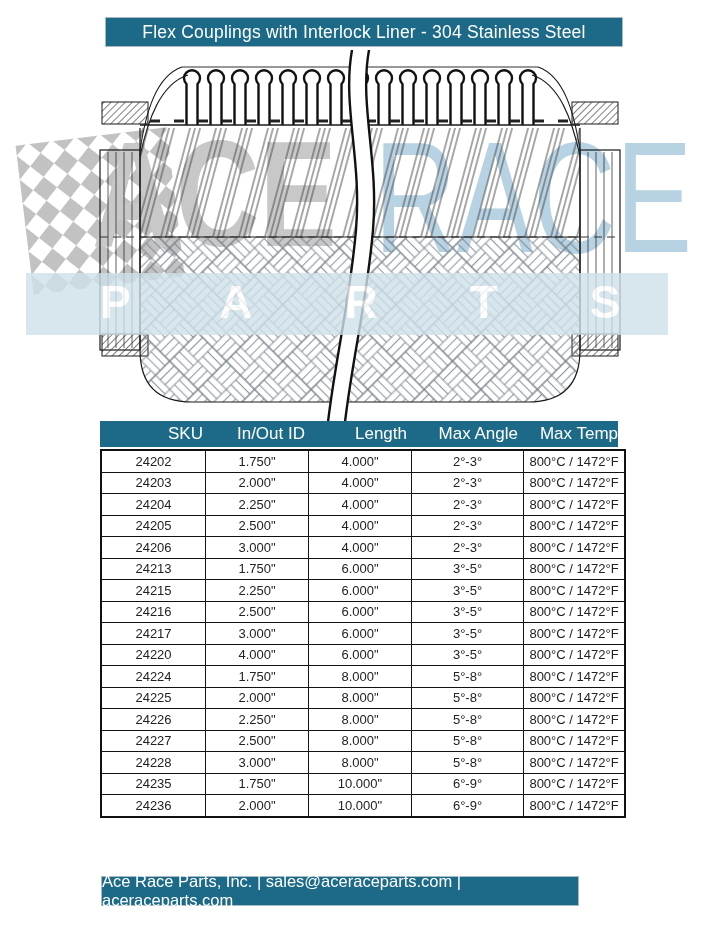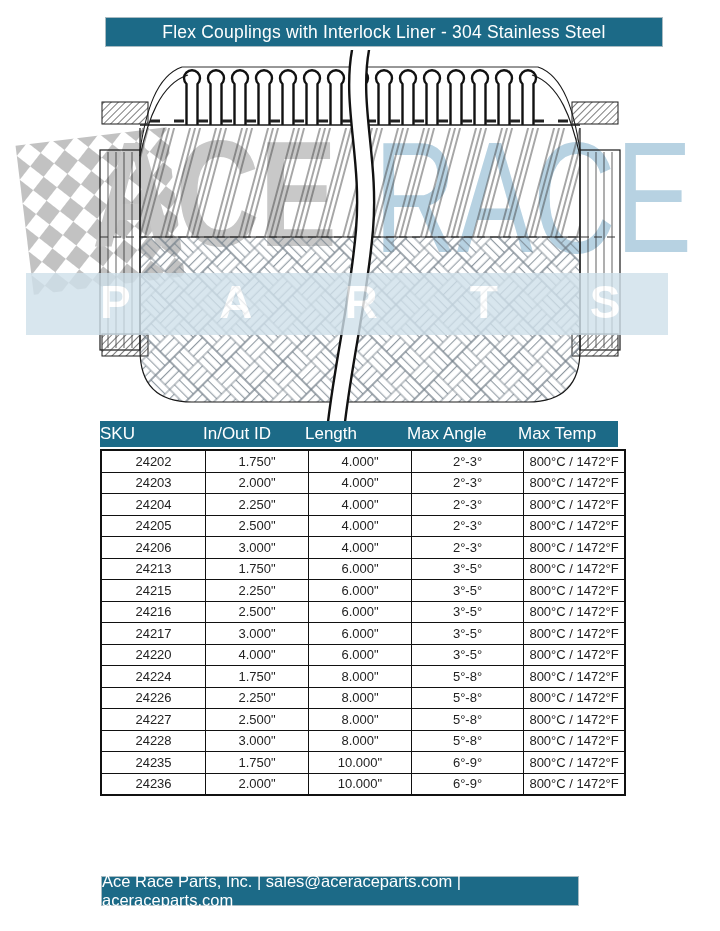--- a/index.html
+++ b/index.html
@@ -8,33 +8,33 @@
     --wm-gray:#c8c8c8;
     --wm-blue:#b7d2e2;
     --band-blue:#cfe0ea;
   }
   html,body{margin:0;padding:0;background:#ffffff;}
   .page{
     position:relative;width:720px;height:931px;background:#ffffff;
     font-family:"Liberation Sans", sans-serif;overflow:hidden;
   }
   .title-bar{
-    position:absolute;left:106px;top:18px;width:556px;height:28px;
+    position:absolute;left:106px;top:18px;width:516px;height:28px;
     background:var(--teal,#1c6a87);color:#ffffff;
     display:flex;align-items:center;justify-content:center;
     font-size:17.5px;letter-spacing:.2px;
     box-shadow:0 0 0 1px rgba(10,60,80,.35);
   }
   .drawing-wrap{position:absolute;left:0;top:50px;width:720px;height:372px;}
   .table-wrap{position:absolute;left:100px;top:421px;width:518px;}
   .spec-header{
     display:flex;background:var(--teal,#1c6a87);color:#ffffff;
     height:26px;align-items:center;margin-bottom:2px;
   }
-  .spec-header .hc{display:block;text-align:left;font-size:17px;line-height:26px;}
+  .spec-header .hc{display:block;text-align:right;font-size:17px;line-height:26px;}
   .spec-table{
     border-collapse:collapse;width:518px;table-layout:fixed;
     border:2px solid #111;
   }
   .spec-table td{
     border:1px solid #111;height:20.5px;padding:0;text-align:center;
     font-size:13px;color:#222;white-space:nowrap;overflow:hidden;
   }
   .spec-table td:nth-child(1), .spec-header .hc:nth-child(1){width:103px;}
   .spec-table td:nth-child(2), .spec-header .hc:nth-child(2){width:102px;}
@@ -253,20 +253,27 @@
             <td>800°C / 1472°F</td>
           </tr>
           <tr>
             <td>24224</td>
             <td>1.750"</td>
             <td>8.000"</td>
             <td>5°-8°</td>
             <td>800°C / 1472°F</td>
           </tr>
           <tr>
+            <td>24225</td>
+            <td>2.000"</td>
+            <td>8.000"</td>
+            <td>5°-8°</td>
+            <td>800°C / 1472°F</td>
+          </tr>
+          <tr>
             <td>24226</td>
             <td>2.250"</td>
             <td>8.000"</td>
             <td>5°-8°</td>
             <td>800°C / 1472°F</td>
           </tr>
           <tr>
             <td>24227</td>
             <td>2.500"</td>
             <td>8.000"</td>

